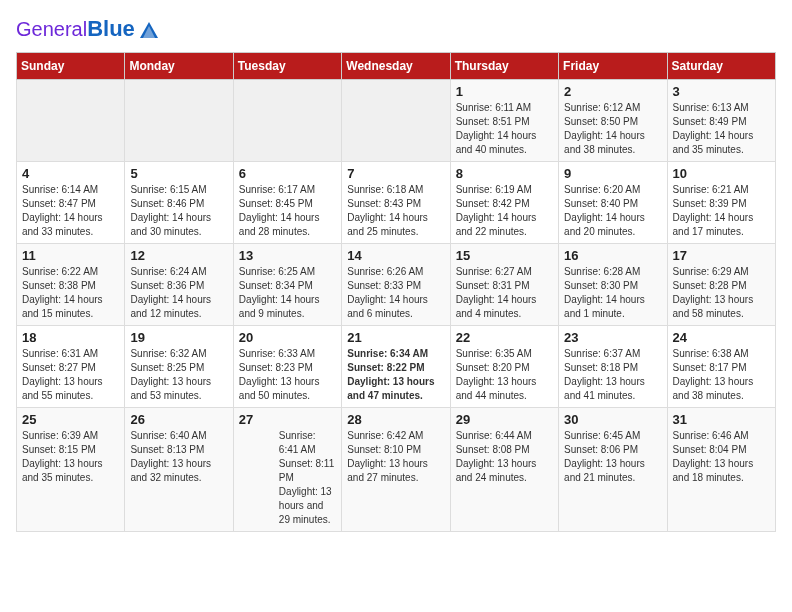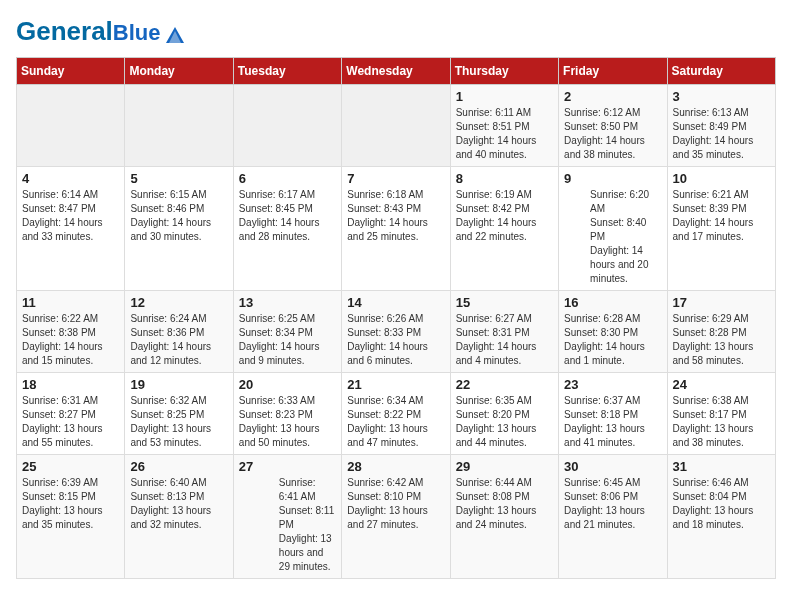--- a/index.html
+++ b/index.html
@@ -83,21 +83,21 @@
       background-color: #f0f0f0 !important;
     }
   </style>
 </head>
 <body>
 
 <div class="header">
   <div class="logo">
     <div class="logo-text">
       <span>
-        <span style="color:#0369a1;font-weight:bold;font-size:26px;">General</span><span style="color:#1565c0;font-weight:bold;font-size:22px;">Blue</span>
+        <span style="color:#6d28d9;font-weight:normal;font-size:20px;">General</span><span style="color:#1565c0;font-weight:bold;font-size:22px;">Blue</span>
       </span>
       <svg width="22" height="22" viewBox="0 0 22 22" style="margin-left:3px;vertical-align:middle;">
         <polygon points="11,2 20,18 2,18" fill="#1565c0"></polygon>
         <polygon points="11,6 17,18 5,18" fill="#fff" opacity="0.4"></polygon>
       </svg>
     </div>
   </div>
   <div class="title-block">
   </div>
 </div>
@@ -165,21 +165,21 @@
 Daylight: 14 hours and 25 minutes.</div>
         </td>
         <td>
           <span class="day-number">8</span>
           <div class="day-info" style="white-space: pre-line;">Sunrise: 6:19 AM
 Sunset: 8:42 PM
 Daylight: 14 hours and 22 minutes.</div>
         </td>
         <td>
           <span class="day-number">9</span>
-          <div class="day-info" style="white-space: pre-line; margin-left: 26px;">Sunrise: 6:20 AM
+          <div class="day-info" style="white-space: pre-line;">Sunrise: 6:20 AM
 Sunset: 8:40 PM
 Daylight: 14 hours and 20 minutes.</div>
         </td>
         <td>
           <span class="day-number">10</span>
           <div class="day-info" style="white-space: pre-line;">Sunrise: 6:21 AM
 Sunset: 8:39 PM
 Daylight: 14 hours and 17 minutes.</div>
         </td>
       </tr>
@@ -241,21 +241,21 @@
 Daylight: 13 hours and 53 minutes.</div>
         </td>
         <td>
           <span class="day-number">20</span>
           <div class="day-info" style="white-space: pre-line;">Sunrise: 6:33 AM
 Sunset: 8:23 PM
 Daylight: 13 hours and 50 minutes.</div>
         </td>
         <td>
           <span class="day-number">21</span>
-          <div class="day-info" style="white-space: pre-line;">Sunrise: 6:34 AM
+          <div class="day-info" style="white-space: pre-line; font-weight: bold;">Sunrise: 6:34 AM
 Sunset: 8:22 PM
 Daylight: 13 hours and 47 minutes.</div>
         </td>
         <td>
           <span class="day-number">22</span>
           <div class="day-info" style="white-space: pre-line;">Sunrise: 6:35 AM
 Sunset: 8:20 PM
 Daylight: 13 hours and 44 minutes.</div>
         </td>
         <td>

